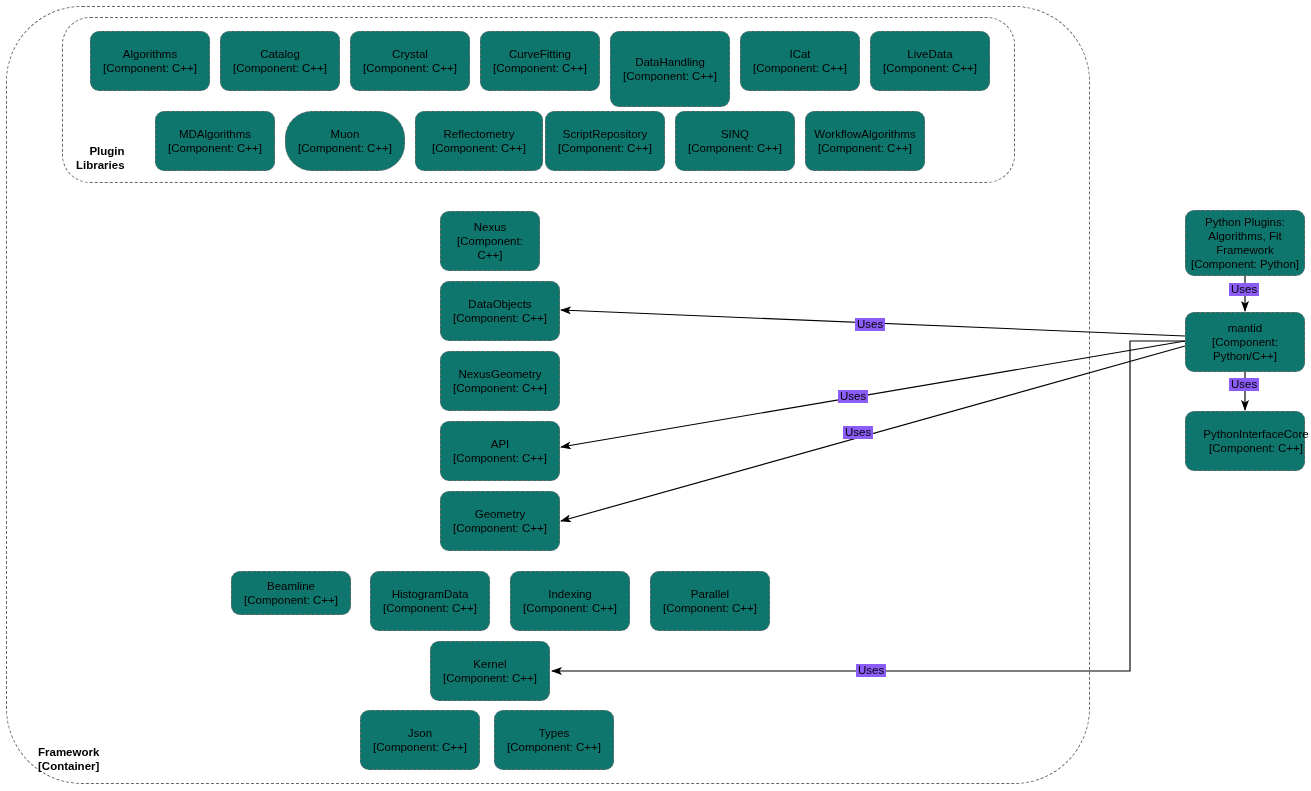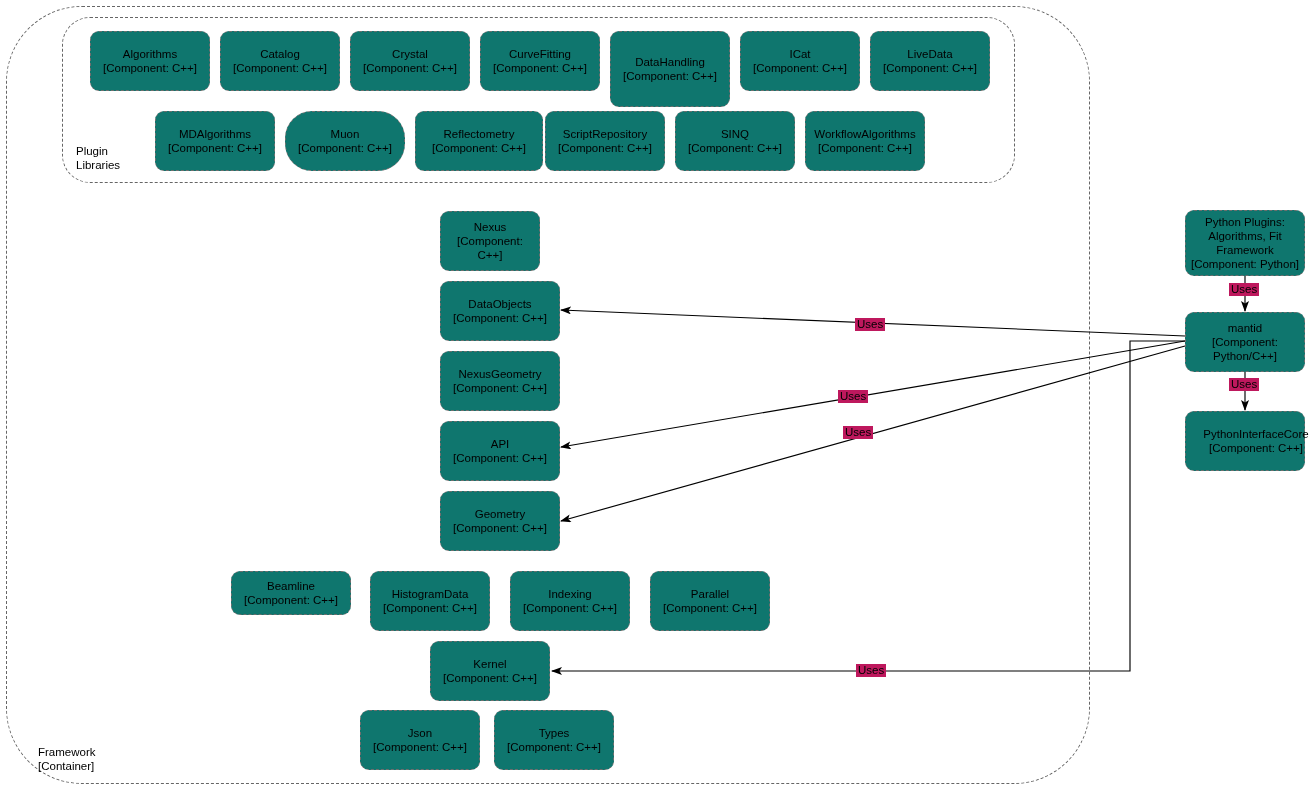--- a/index.html
+++ b/index.html
@@ -37,21 +37,22 @@
     width: 953px;
     height: 166px;
     border-radius: 28px;
   }
   .container-label {
     position: absolute;
     font-size: 11.5px;
     line-height: 14px;
     color: #000000;
     white-space: pre-line;
-    text-align: left;
+    text-align: right;
+    font-weight: bold;
   }
   #framework-label {
     left: 38px;
     top: 745px;
   }
   #plugin-label {
     left: 76px;
     top: 144px;
   }
   .node {
@@ -78,21 +79,21 @@
     top: 0;
     width: 1311px;
     height: 791px;
     pointer-events: none;
   }
   .edge-label {
     position: absolute;
     font-size: 11.5px;
     line-height: 13px;
     color: #000000;
-    background: #be185d;
+    background: #8b5cf6;
     padding: 0 2px;
     white-space: nowrap;
   }
 </style>
 </head>
 <body>
 
 <div id="canvas">
 
   <div class="container-box" id="framework-container"></div>

